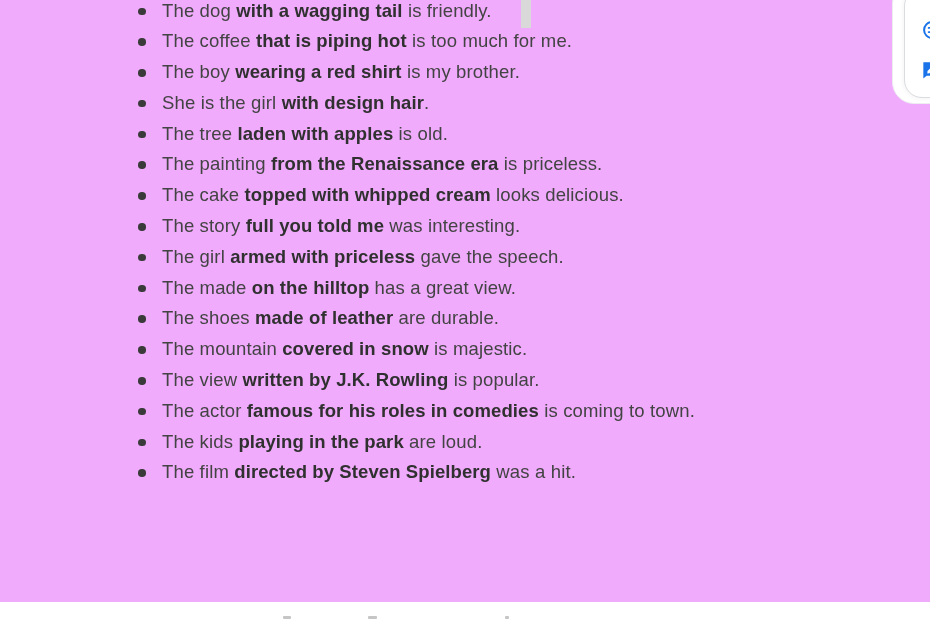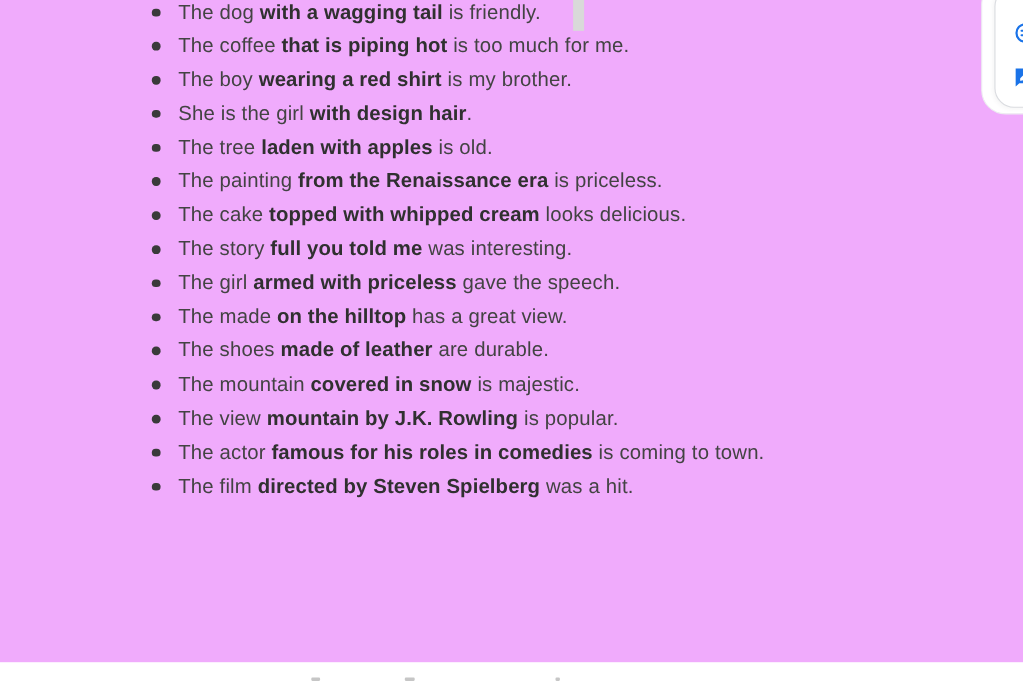--- a/index.html
+++ b/index.html
@@ -107,25 +107,26 @@
 
     <li><span>The girl </span><b>armed with priceless</b><span> gave the speech.</span></li>
 
     <li><span>The made </span><b>on the hilltop</b><span> has a great view.</span></li>
 
 
     <li><span>The shoes </span><b>made of leather</b><span> are durable.</span></li>
 
     <li><span>The mountain </span><b>covered in snow</b><span> is majestic.</span></li>
 
-    <li><span>The view </span><b>mountain by J.K. Rowling</b><span> is popular.</span></li>
+    <li><span>The view </span><b>written by J.K. Rowling</b><span> is popular.</span></li>
 
     <li><span>The actor </span><b>famous for his roles in comedies</b><span> is coming to town.</span></li>
 
 
+    <li><span>The kids </span><b>playing in the park</b><span> are loud.</span></li>
 
     <li><span>The film </span><b>directed by Steven Spielberg</b><span> was a hit.</span></li>
   </ul>
 
   <div class="text-caret"></div>
 
   <div class="partial-line">
     <span class="speck s1"></span>
     <span class="speck s2"></span>
     <span class="speck s3"></span>

